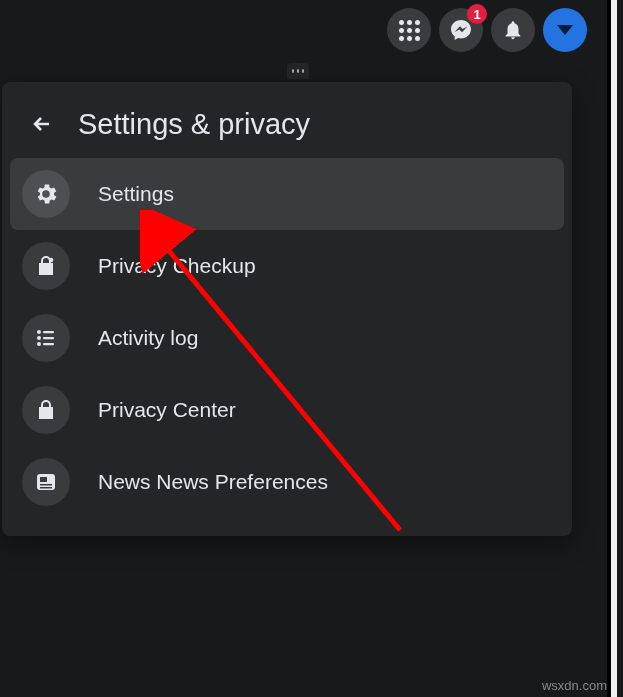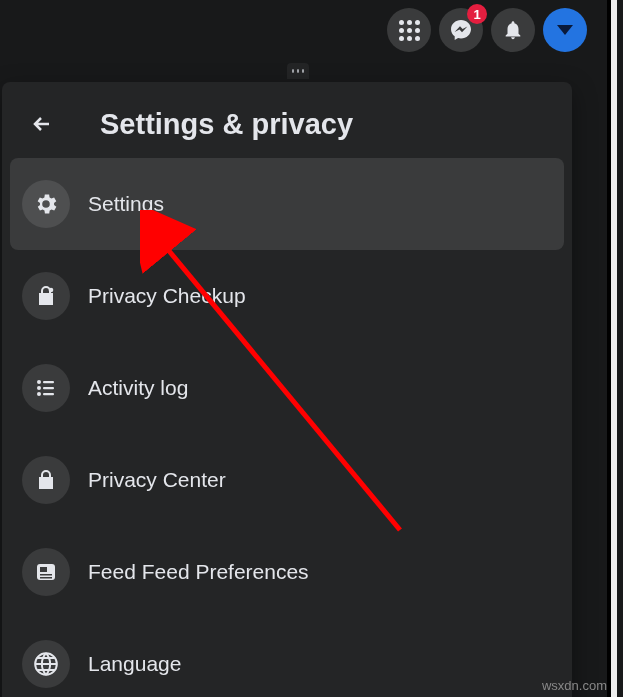--- a/index.html
+++ b/index.html
@@ -88,30 +88,29 @@
       gap: 18px;
       padding: 16px 8px 16px 14px;
     }
     .back-btn {
       width: 36px; height: 36px; border-radius: 50%;
       display: flex; align-items: center; justify-content: center;
       cursor: pointer;
     }
     .panel-title {
       font-size: 29px;
-      font-weight: 700;
+      font-weight: 400;
       color: #e4e6eb;
-      margin-left: 22px;
     }
     .menu-item {
-      height: 92px;
+      height: 72px;
       border-radius: 8px;
       display: flex;
       align-items: center;
-      gap: 18px;
+      gap: 28px;
       padding: 0 12px;
       cursor: pointer;
     }
     .menu-item.selected {
       background: #3a3b3c;
     }
     .menu-icon {
       width: 48px; height: 48px; border-radius: 50%;
       background: #3a3b3c;
       display: flex; align-items: center; justify-content: center;
@@ -238,32 +237,23 @@
 
   <div class="menu-item">
     <div class="menu-icon">
       <svg width="24" height="24" viewBox="0 0 24 24" fill="#e4e6eb">
         <rect x="3" y="4" width="18" height="16" rx="3"></rect>
         <rect x="6" y="7" width="7" height="5" fill="#3a3b3c"></rect>
         <rect x="6" y="14" width="12" height="1.5" fill="#3a3b3c"></rect>
         <rect x="6" y="17" width="12" height="1.5" fill="#3a3b3c"></rect>
       </svg>
     </div>
-    <div class="menu-label">Feed Feed Preferences</div>
-  </div>
-
-  <div class="menu-item">
-    <div class="menu-icon">
-      <svg width="26" height="26" viewBox="0 0 24 24" fill="none" stroke="#e4e6eb" stroke-width="1.8">
-        <circle cx="12" cy="12" r="10"></circle>
-        <path d="M2 12h20M12 2a15 15 0 0 1 0 20M12 2a15 15 0 0 0 0 20M4 6.5h16M4 17.5h16"></path>
-      </svg>
-    </div>
-    <div class="menu-label">Language</div>
-  </div>
+    <div class="menu-label">News News Preferences</div>
+  </div>
+
 </div>
 
 <svg class="arrow-annot" width="280" height="340" viewBox="0 0 280 340">
   <defs>
     <marker id="ah" markerWidth="14" markerHeight="14" refX="3" refY="7" orient="auto">
       <polygon points="0,0 14,7 0,14" fill="#ff0000"></polygon>
     </marker>
   </defs>
   <line x1="260" y1="320" x2="20" y2="30" stroke="#ff0000" stroke-width="5" marker-end="url(#ah)"></line>
 </svg>

